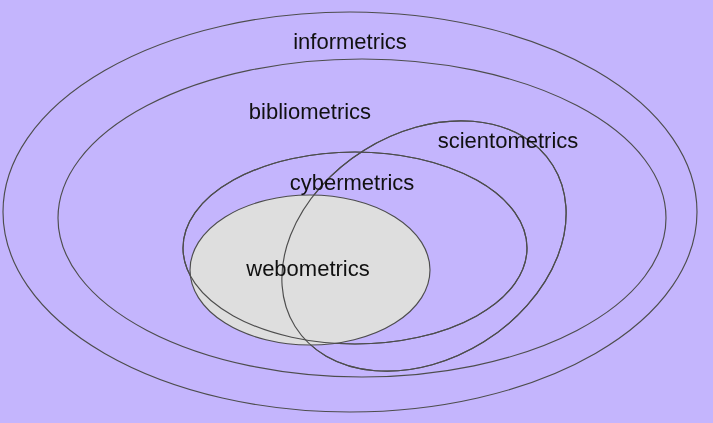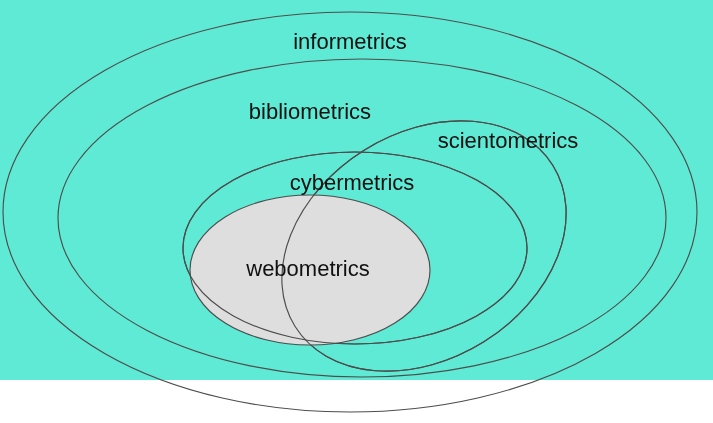--- a/index.html
+++ b/index.html
@@ -10,22 +10,22 @@
   }
   body {
     width: 713px;
     height: 423px;
     overflow: hidden;
     font-family: "Liberation Sans", sans-serif;
   }
   #diagram-root {
     position: relative;
     width: 713px;
-    height: 380px;
-    background: #5eead4;
+    height: 423px;
+    background: #c4b5fd;
   }
   #venn-svg {
     position: absolute;
     top: 0;
     left: 0;
     width: 713px;
     height: 423px;
     display: block;
   }
   .ellipse-outline {

